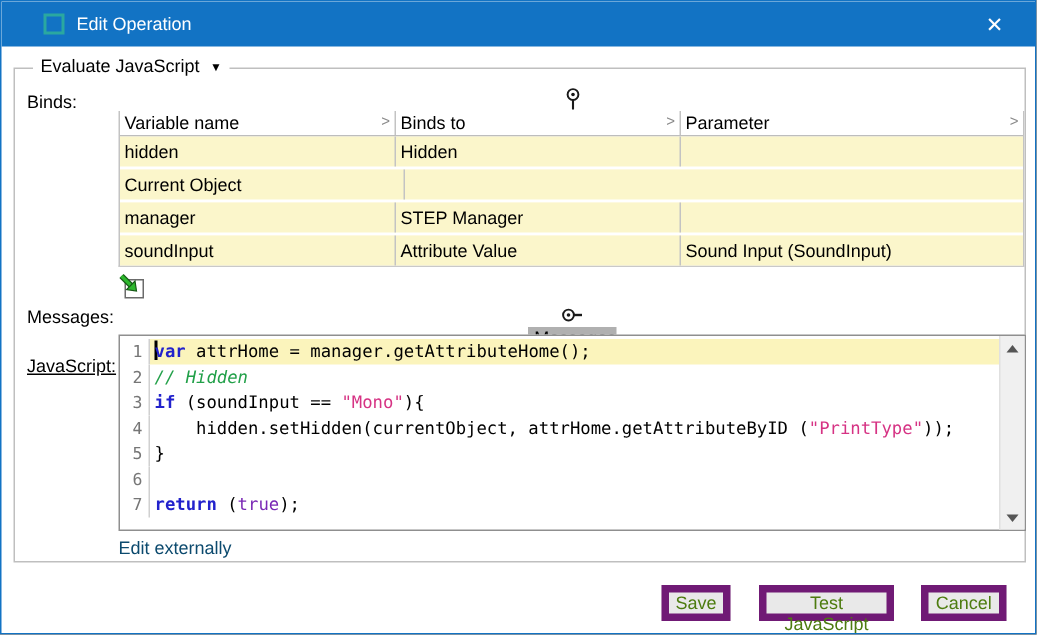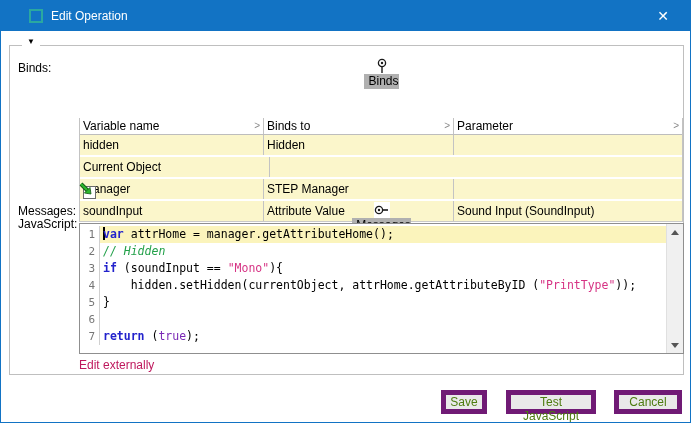--- a/index.html
+++ b/index.html
@@ -37,21 +37,20 @@
   .side-label { position:absolute; left:17px; font-size:12px; color:#000; }
   
   .section-bar { position:absolute; left:78px; width:605px; height:15px; display:flex; align-items:center;flex-direction:column; }
   .bar-icon { width:16px; height:16px; flex:0 0 16px; background:#fff; display:flex; align-items:center; justify-content:center; }
   .bar-fill { flex:1; height:15px; background:#b0b0b0; line-height:15px; padding-left:4px; font-size:12px; color:#000; }
   
   .binds-table {
     position:absolute; left:78px; top:73px; width:604px;
     border-left:1px solid #c3c3c3; border-right:1px solid #c3c3c3; border-bottom:1px solid #c9c9c9;
     background:#fff;
-    margin-top:44px;
   }
   .t-row { display:flex; }
   .t-head { background:#fff; border-bottom:1px solid #bdbdbd; }
   .t-head .t-cell { height:16px; line-height:16px; color:#000; }
   .t-body { background:#FBF6CB; border-bottom:2px solid #ffffff;align-items:center; }
   .t-body:last-of-type { border-bottom:none; }
   .t-body .t-cell { height:20px; line-height:20px; }
   .t-cell {
     position:relative; padding-left:3px; border-right:1px solid #c3c3c3;
     overflow:hidden; white-space:nowrap; font-size:12px;
@@ -82,44 +81,45 @@
   .caret { display:inline-block; width:0; height:13px; border-left:2px solid #000; vertical-align:-2px; margin-right:-2px; }
   
   .vscroll {
     flex:0 0 17px; width:17px; background:#f0f0f0; border-left:1px solid #e0e0e0;
     display:flex; flex-direction:column; justify-content:space-between; align-items:center;
   }
   .sb-arrow { width:17px; height:16px; display:flex; align-items:center; justify-content:center; cursor:pointer; }
   .tri-up { width:0; height:0; border-left:4px solid transparent; border-right:4px solid transparent; border-bottom:5px solid #555; }
   .tri-down { width:0; height:0; border-left:4px solid transparent; border-right:4px solid transparent; border-top:5px solid #555; }
   
-  .ext-link { position:absolute; left:78px; top:357px; color:#be185d; font-size:12px; cursor:pointer; text-decoration:none; }
+  .ext-link { position:absolute; left:78px; top:357px; color:#0c4a6e; font-size:12px; cursor:pointer; text-decoration:none; }
   
   .btn {
     position:absolute; top:389px; height:24px; background:#e9e9e9;
     border:5px solid #701a75; font-family:"Liberation Sans", sans-serif;
     font-size:12px; color:#4d7c0f; cursor:pointer; padding:0;
   }
   .btn-save { left:440px; width:46px; }
   .btn-test { left:505px; width:90px; }
-  .btn-cancel { left:613px; width:68px; }
+  .btn-cancel { left:613px; width:57px; }
 </style>
 </head>
 <body>
 
 <div class="dialog">
 
   <div class="titlebar">
     <span class="title-icon"></span>
     <span class="title-text">Edit Operation</span>
     <span class="close-btn">✕</span>
   </div>
 
   <div class="groupbox">
     <div class="group-label">
+      <span>Evaluate JavaScript</span>
       <span class="group-arrow">▼</span>
     </div>
   </div>
 
   <div class="side-label" style="top:60px;text-align:right;">Binds:</div>
 
   <div class="section-bar" style="top:57px;">
     <span class="bar-icon">
       <svg width="12" height="16" viewBox="0 0 12 16">
         <circle cx="6" cy="5" r="3.6" fill="none" stroke="#1a1a1a" stroke-width="1.3"></circle>
@@ -181,21 +181,21 @@
     <span class="bar-icon">
       <svg width="16" height="12" viewBox="0 0 16 12">
         <circle cx="5" cy="6" r="3.6" fill="none" stroke="#1a1a1a" stroke-width="1.3"></circle>
         <circle cx="5" cy="6" r="1.2" fill="#1a1a1a"></circle>
         <line x1="8.6" y1="6" x2="14" y2="6" stroke="#1a1a1a" stroke-width="1.6"></line>
       </svg>
     </span>
     <span class="bar-fill">Messages</span>
   </div>
 
-  <div class="side-label" style="top:216px;">JavaScript:</div>
+  <div class="side-label" style="top:236px;text-decoration:underline;">JavaScript:</div>
 
   <div class="editor">
     <div class="editor-main">
         <div class="code-line current"><span class="gutter">1</span><span class="code-text"><span class="caret"></span><span class="kw">var</span><span> attrHome = manager.getAttributeHome();</span></span></div>
         <div class="code-line"><span class="gutter">2</span><span class="code-text"><span class="cm">// Hidden</span></span></div>
         <div class="code-line"><span class="gutter">3</span><span class="code-text"><span class="kw">if</span><span> (soundInput == </span><span class="str">"Mono"</span><span>){</span></span></div>
         <div class="code-line"><span class="gutter">4</span><span class="code-text"><span>    hidden.setHidden(currentObject, attrHome.getAttributeByID (</span><span class="str">"PrintType"</span><span>));</span></span></div>
         <div class="code-line"><span class="gutter">5</span><span class="code-text"><span>}</span></span></div>
         <div class="code-line"><span class="gutter">6</span><span class="code-text"></span></div>
         <div class="code-line"><span class="gutter">7</span><span class="code-text"><span class="kw">return</span><span> (</span><span class="bool">true</span><span>);</span></span></div>

